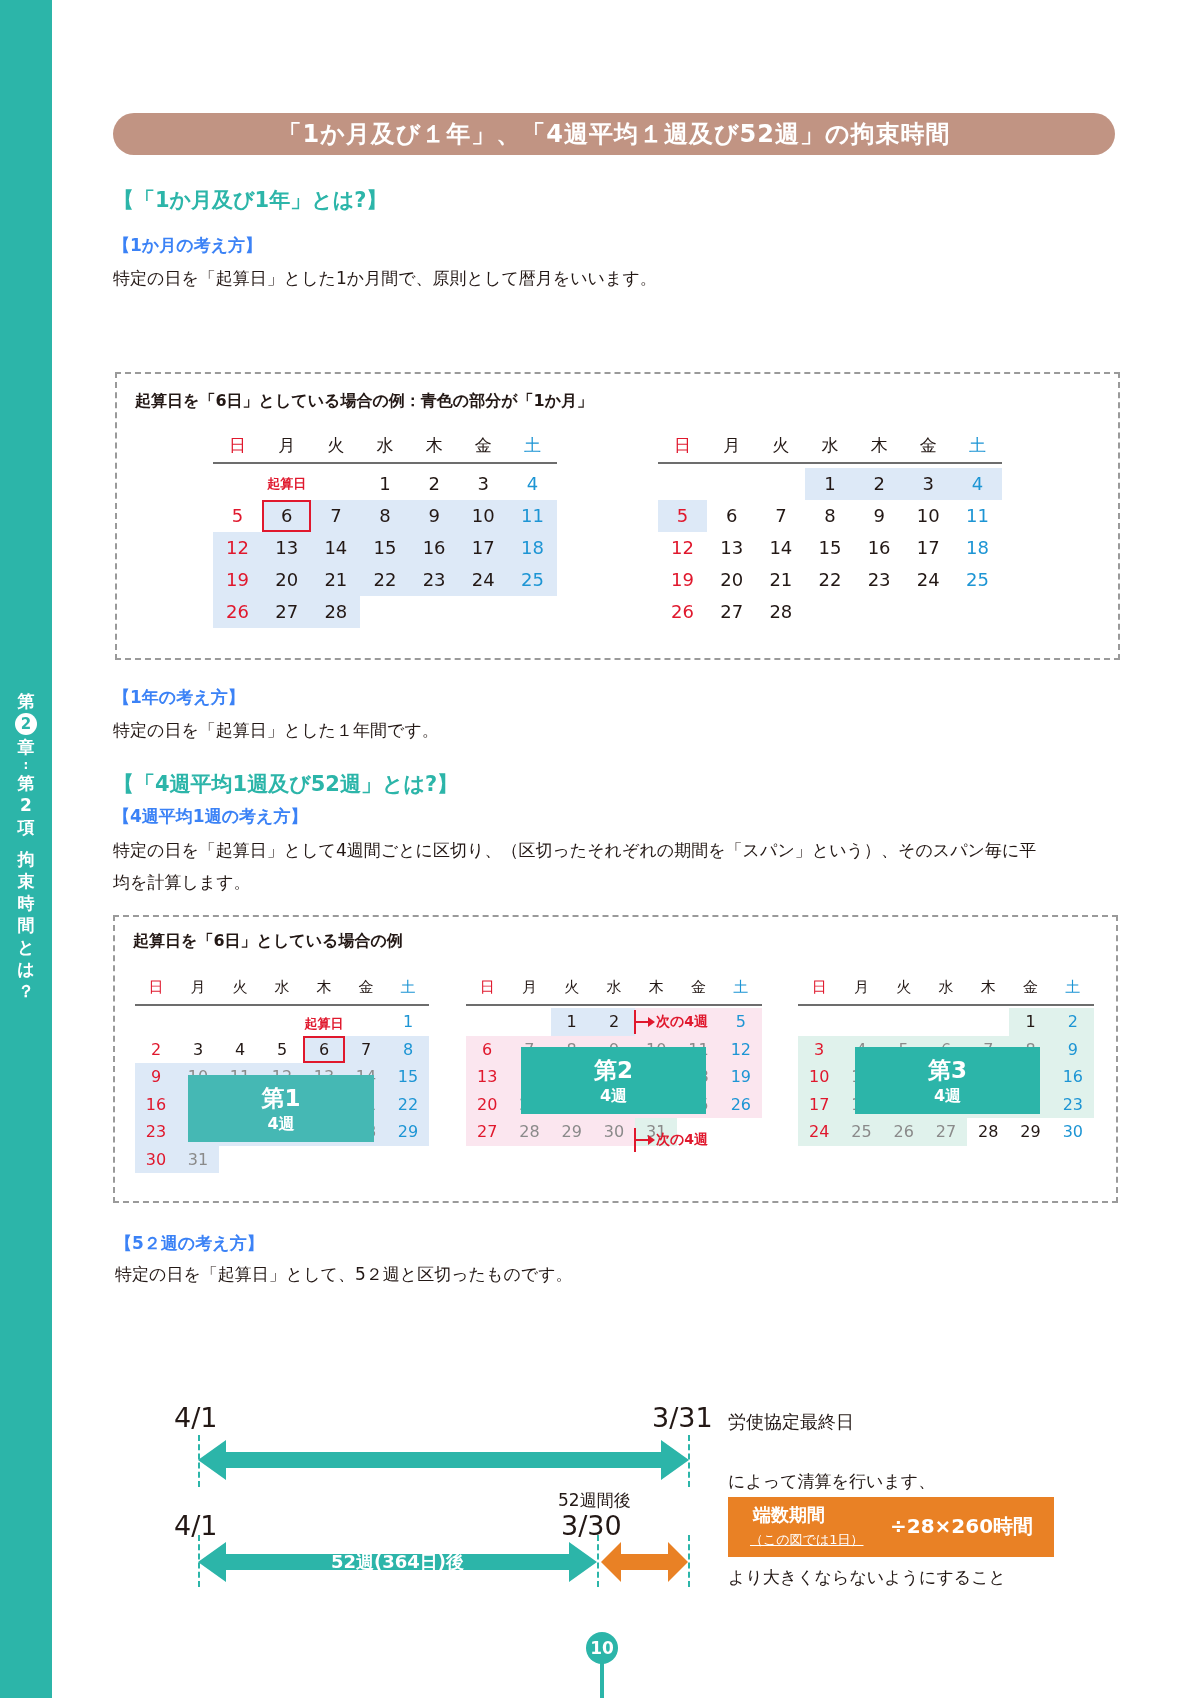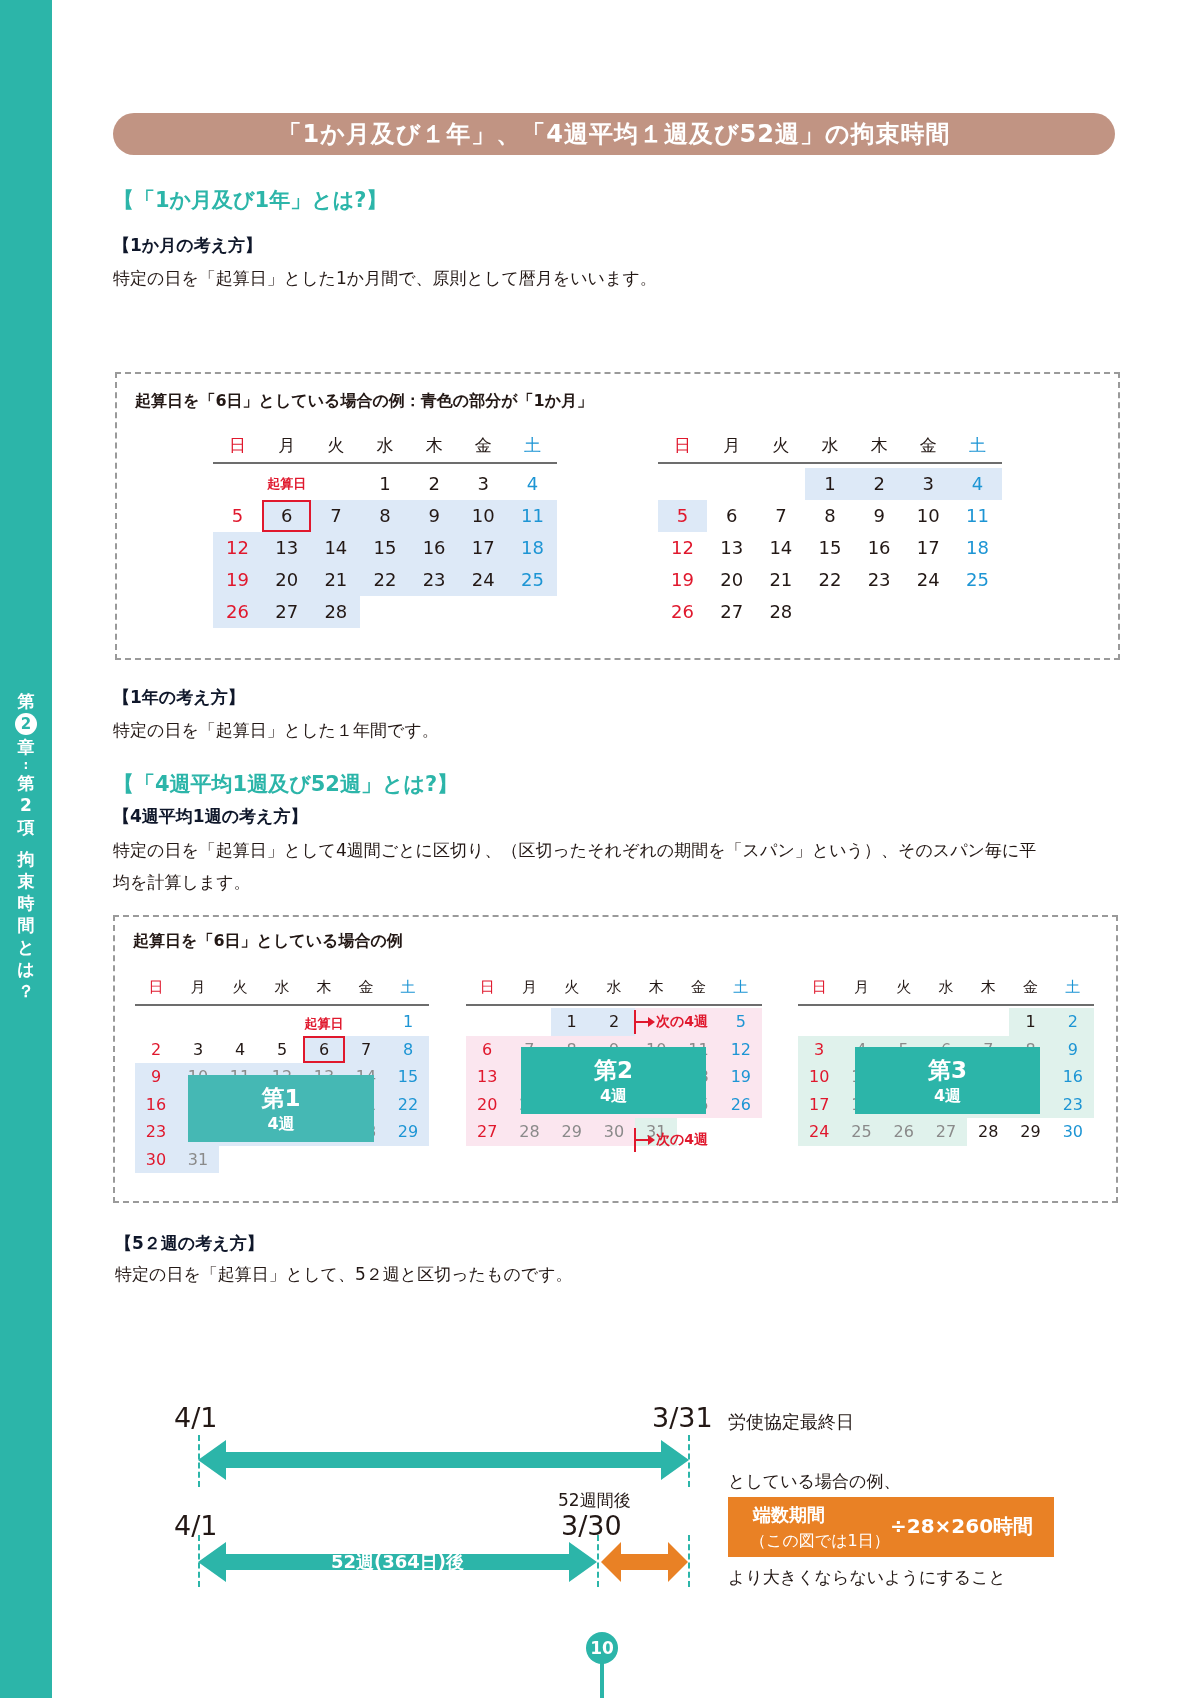--- a/index.html
+++ b/index.html
@@ -8,21 +8,21 @@
   .abs { position: absolute; }
 
   .side-tab { left: 0; top: 0; width: 52px; height: 1698px; background: #2cb5a9; }
   .side-label { left: 0; top: 690px; width: 52px; color: #fff; font-weight: bold; font-size: 17px; line-height: 22px; text-align: center; }
   .side-label span { display: block; }
   .side-label .circ { display: inline-block; width: 22px; height: 22px; border-radius: 50%; background: #fff; color: #2cb5a9; font-size: 15px; line-height: 22px; margin: 1px 0; }
 
   .title-bar { left: 113px; top: 113px; width: 1002px; height: 42px; border-radius: 21px; background: #c19483; color: #fff; font-size: 24px; font-weight: bold; text-align: center; line-height: 42px; letter-spacing: 1px; }
 
   .h-teal { color: #2cb5a9; font-size: 21px; font-weight: bold; }
-  .h-sub { color: #0f172a; font-size: 17px; font-weight: bold; }
+  .h-sub { color: #3b82f6; font-size: 17px; font-weight: bold; }
   .para { font-size: 17px; line-height: 32px; color: #231815; width: 1010px; }
 
   .dash-box { border: 2px dashed #9a9a9a; }
   .box-caption { font-size: 16px; font-weight: bold; color: #231815; }
 
   .cal { }
   .cal-head { display: flex; border-bottom: 2px solid #6d6d6d; }
   .cal-head div, .cal-row div { text-align: center; flex: 1; }
   .cal-row { display: flex; position: relative; }
   .cal-cell { position: relative; }
@@ -439,22 +439,22 @@
 <div class="abs vline" style="left:597px;top:1535px;height:52px;"></div>
 <div class="abs vline" style="left:688px;top:1535px;height:52px;"></div>
 <svg class="abs" style="left:198px;top:1542px;" width="399" height="40">
   <polygon points="0,20 28,0 28,12 371,12 371,0 399,20 371,40 371,28 28,28 28,40" fill="#2cb5a9"></polygon>
 </svg>
 <div class="abs arrow-label" style="left:198px;top:1550px;width:399px;">52週(364日)後</div>
 <svg class="abs" style="left:601px;top:1542px;" width="87" height="40">
   <polygon points="0,20 20,0 20,12 67,12 67,0 87,20 67,40 67,28 20,28 20,40" fill="#e98125"></polygon>
 </svg>
 
-<div class="abs" style="left:728px;top:1470px;font-size:17px;">としている場合の例、</div>
+<div class="abs" style="left:728px;top:1470px;font-size:17px;">によって清算を行います、</div>
 <div class="abs orange-box" style="left:728px;top:1497px;width:326px;height:60px;">
   <div class="abs" style="left:25px;top:6px;font-size:18px;font-weight:bold;">端数期間</div>
-  <div class="abs" style="left:22px;top:34px;font-size:16px;">（この図では1日）</div>
+  <div class="abs" style="left:22px;top:34px;font-size:13px;text-decoration:underline;">（この図では1日）</div>
   <div class="abs" style="left:162px;top:16px;font-size:20px;font-weight:bold;">÷28×260時間</div>
 </div>
 <div class="abs" style="left:728px;top:1566px;font-size:17px;">より大きくならないようにすること</div>
 
 <div class="abs" style="left:600px;top:1660px;width:4px;height:38px;background:#2cb5a9;"></div>
 <div class="abs" style="left:586px;top:1632px;width:32px;height:32px;border-radius:50%;background:#2cb5a9;color:#fff;font-weight:bold;font-size:17px;text-align:center;line-height:32px;">10</div>
 
 </body></html>

